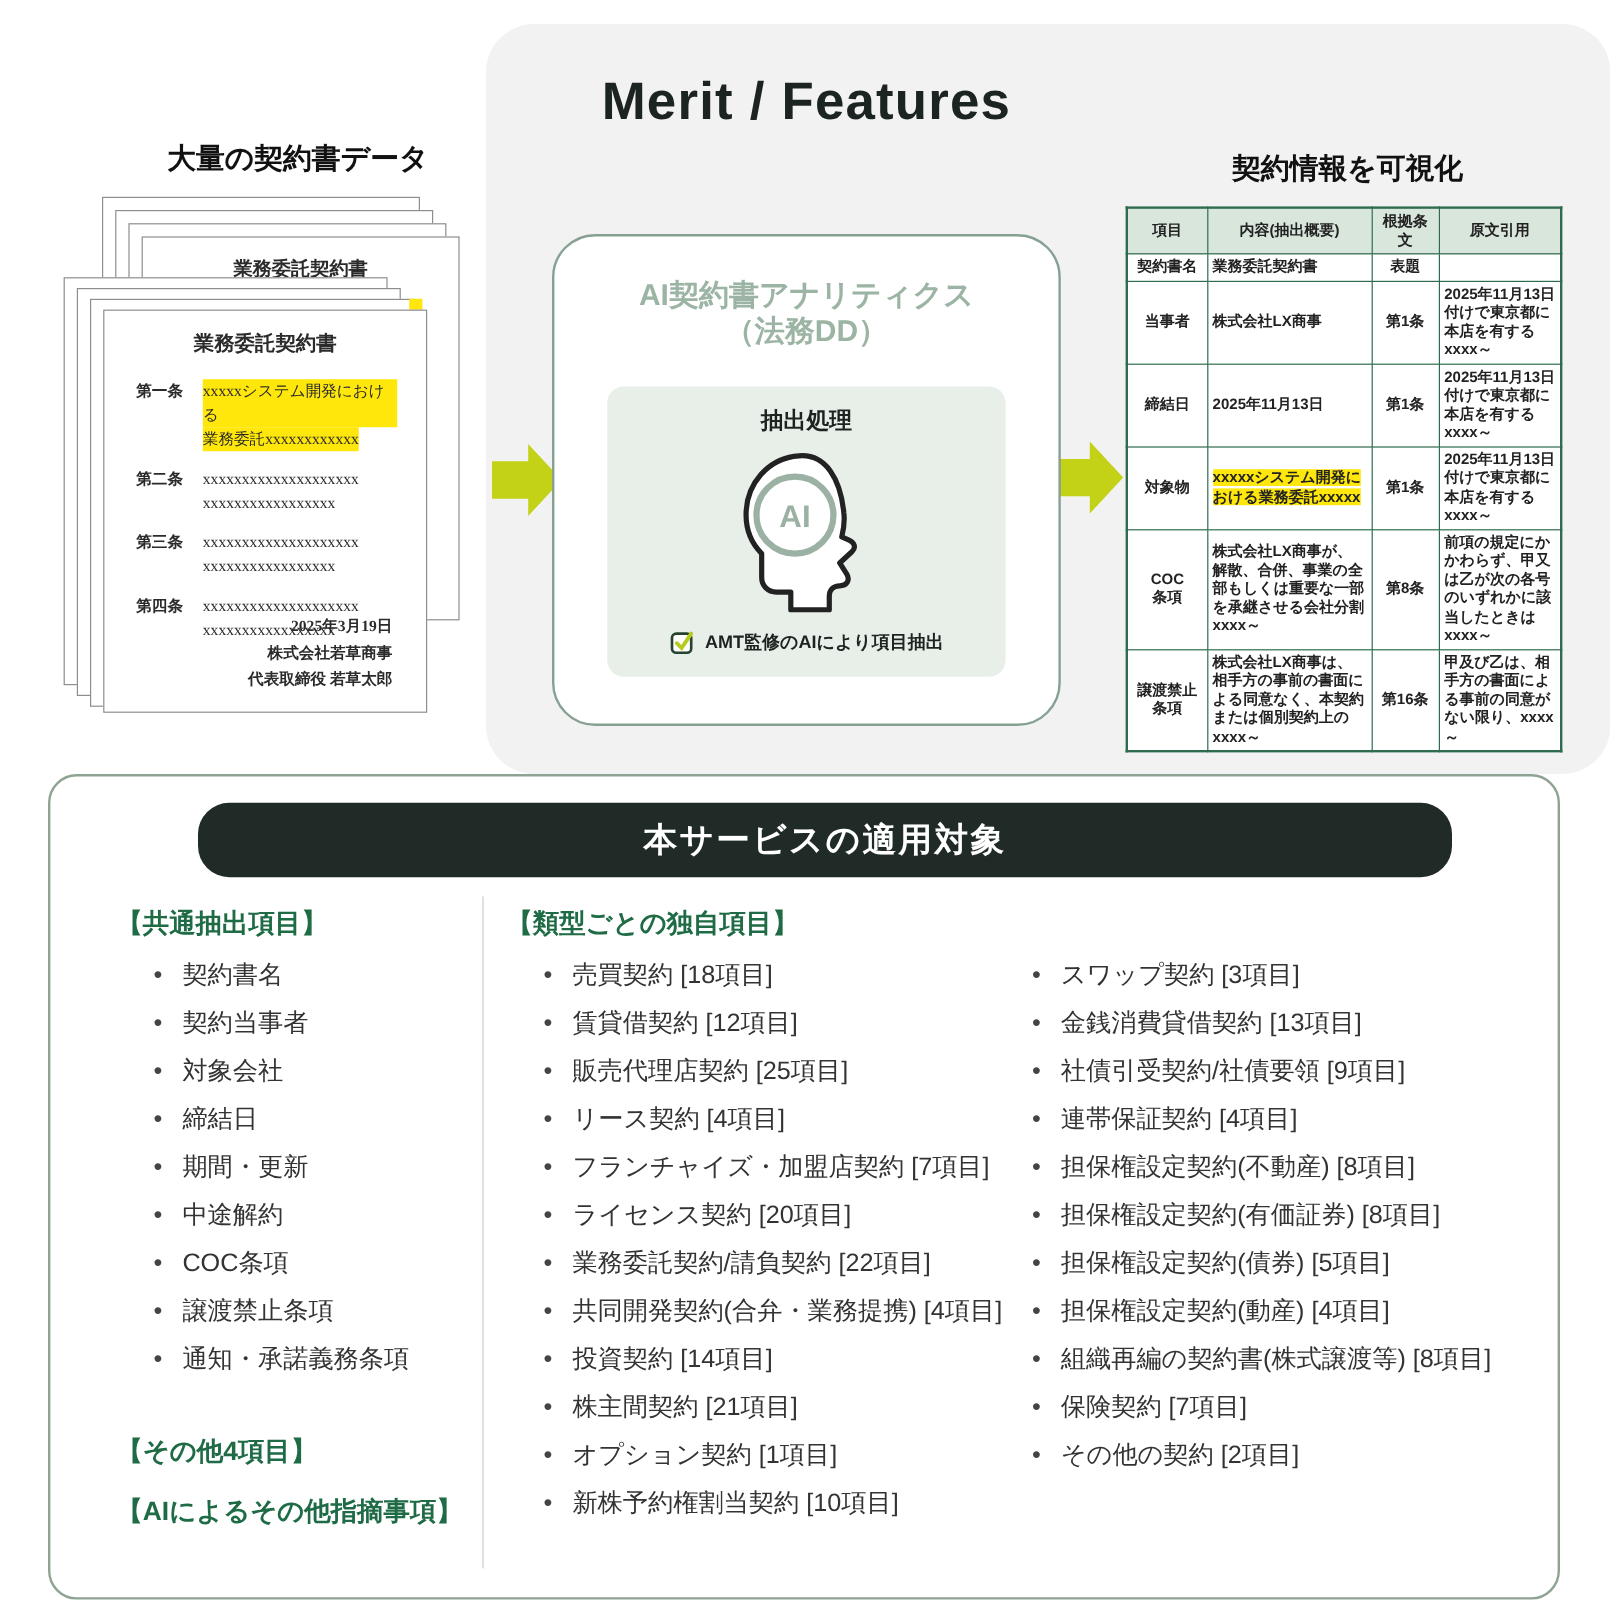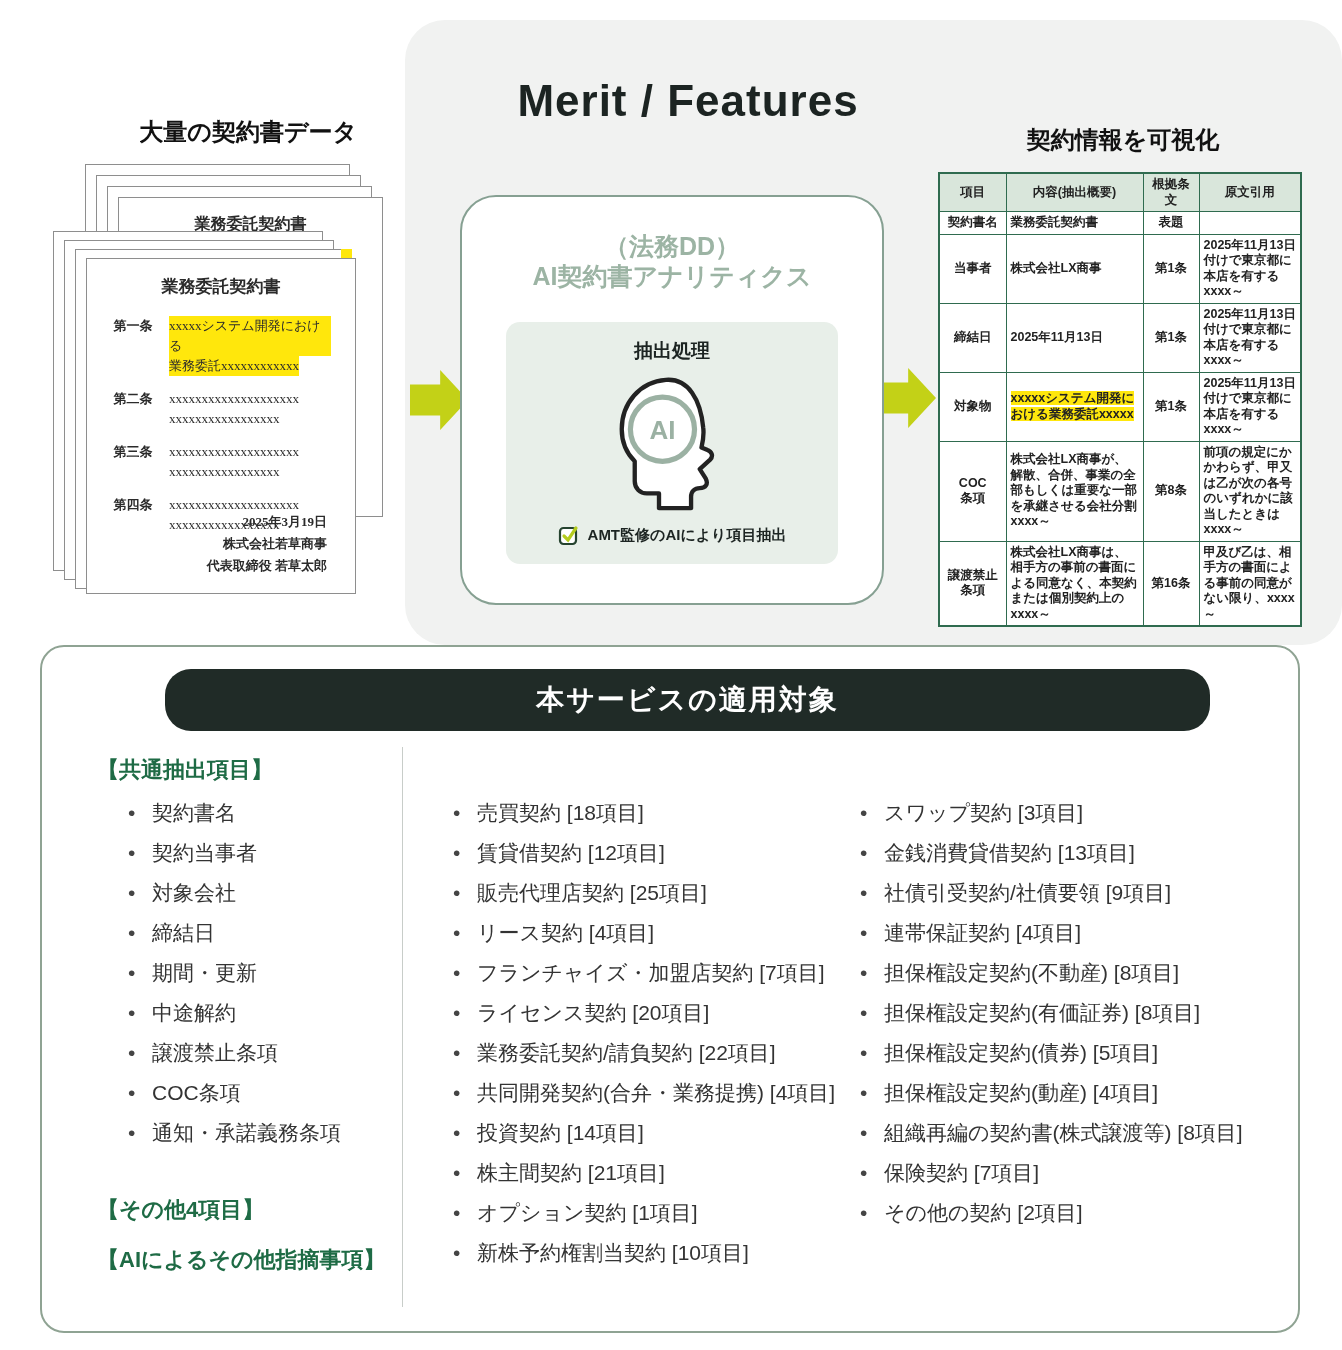--- a/index.html
+++ b/index.html
@@ -6,21 +6,21 @@
     --panel-gray:#f1f2f1; --title-dark:#1c2422; --sage:#9cb4a4; --sage-border:#86a092;
     --inner-green:#e8efe9; --arrow:#c3d117; --hl:#ffe70c; --tbl-border:#2f6b4f;
     --tbl-head:#d9e6db; --pill:#202b27; --green-head:#1e6b45;
   }
   *{box-sizing:border-box;}
   body{margin:0;background:#fff;font-family:"Liberation Sans","DejaVu Sans",sans-serif;color:#222;}
   .canvas{position:relative;width:1342px;height:1350px;background:#fff;overflow:hidden;}
 
   .gray-panel{position:absolute;left:405px;top:20px;width:937px;height:625px;background:var(--panel-gray);border-radius:40px;}
 
-  .merit-title{position:absolute;left:412px;top:60px;width:520px;margin:16px;text-align:center;
+  .merit-title{position:absolute;left:412px;top:60px;width:520px;margin:0;text-align:center;
     font-size:44px;font-weight:bold;letter-spacing:1px;color:var(--title-dark);}
 
   
   .stack-title{position:absolute;left:77px;top:116px;width:280px;margin:0;text-align:right;
     font-size:24px;font-weight:bold;color:#111;}
   .sheet{position:absolute;background:#fff;border:1px solid #8e8e8e;}
   .doc-serif{font-family:"Liberation Serif","DejaVu Serif",serif;color:#2b2b2b;}
   .back-doc-title{display:block;padding-top:16px;text-align:center;font-size:16px;font-weight:bold;}
   .front-doc{padding:14px 24px;}
   .front-doc .doc-title{text-align:center;font-size:17px;font-weight:bold;margin:2px 0 18px 0;}
@@ -135,22 +135,22 @@
       <div>株式会社若草商事</div>
       <div>代表取締役 若草太郎</div>
     </div>
   </div>
 
   <div class="block-arrow arrow-1"></div>
   <div class="block-arrow arrow-2"></div>
 
   <section class="ai-card">
     <h3 class="ai-card-title">
+      <span style="display:block">AI契約書アナリティクス</span>
       <span style="display:block">（法務DD）</span>
-      <span style="display:block">AI契約書アナリティクス</span>
     </h3>
     <div class="inner-box">
       <h4 class="inner-title">抽出処理</h4>
       <svg class="ai-head" width="130" height="140" viewBox="0 0 150 160">
         <path d="M68 6 C38 8 17 33 17 63 C17 80 24 92 32 100 L32 123 C32 131 38 137 46 137 L60 137 L60 154 L97 154 L97 141 C97 135 101 131 107 131 C114 131 117 126 114 120 L107 109 L119 98 C123 94 121 89 116 87 L109 84 C111 76 112 69 111 61 C108 29 94 4 68 6 Z" fill="#ffffff" stroke="#222" stroke-width="5" stroke-linejoin="round"></path>
         <circle cx="64" cy="63" r="37" fill="none" stroke="#9bb1a3" stroke-width="6"></circle>
         <text x="64" y="74" text-anchor="middle" font-size="30" font-weight="bold" fill="#9bb1a3" font-family="Liberation Sans, sans-serif">AI</text>
       </svg>
       <div class="caption-row">
         <svg width="22" height="22" viewBox="0 0 22 22">
@@ -227,27 +227,28 @@
     <div class="col-divider"></div>
 
     <h3 class="green-heading h-common">【共通抽出項目】</h3>
     <ul class="blist l-common">
         <li>契約書名</li>
         <li>契約当事者</li>
         <li>対象会社</li>
         <li>締結日</li>
         <li>期間・更新</li>
         <li>中途解約</li>
+        <li>COC条項</li>
         <li>譲渡禁止条項</li>
-        <li>COC条項</li>
         <li>通知・承諾義務条項</li>
       </ul>
     <h3 class="green-heading h-other1">【その他4項目】</h3>
     <h3 class="green-heading h-other2">【AIによるその他指摘事項】</h3>
 
+    <h3 class="green-heading h-unique">【類型ごとの独自項目】</h3>
     <ul class="blist l-col1">
         <li>売買契約 [18項目]</li>
         <li>賃貸借契約 [12項目]</li>
         <li>販売代理店契約 [25項目]</li>
         <li>リース契約 [4項目]</li>
         <li>フランチャイズ・加盟店契約 [7項目]</li>
         <li>ライセンス契約 [20項目]</li>
         <li>業務委託契約/請負契約 [22項目]</li>
         <li>共同開発契約(合弁・業務提携) [4項目]</li>
         <li>投資契約 [14項目]</li>

